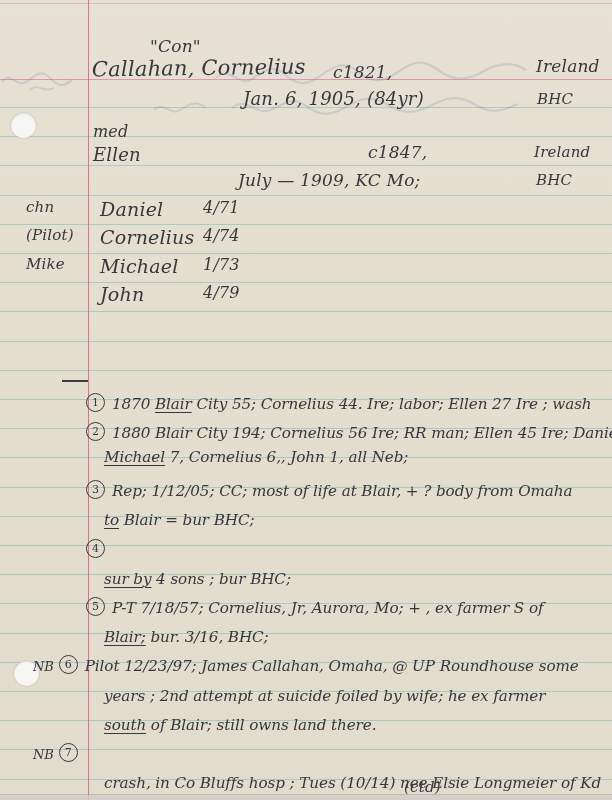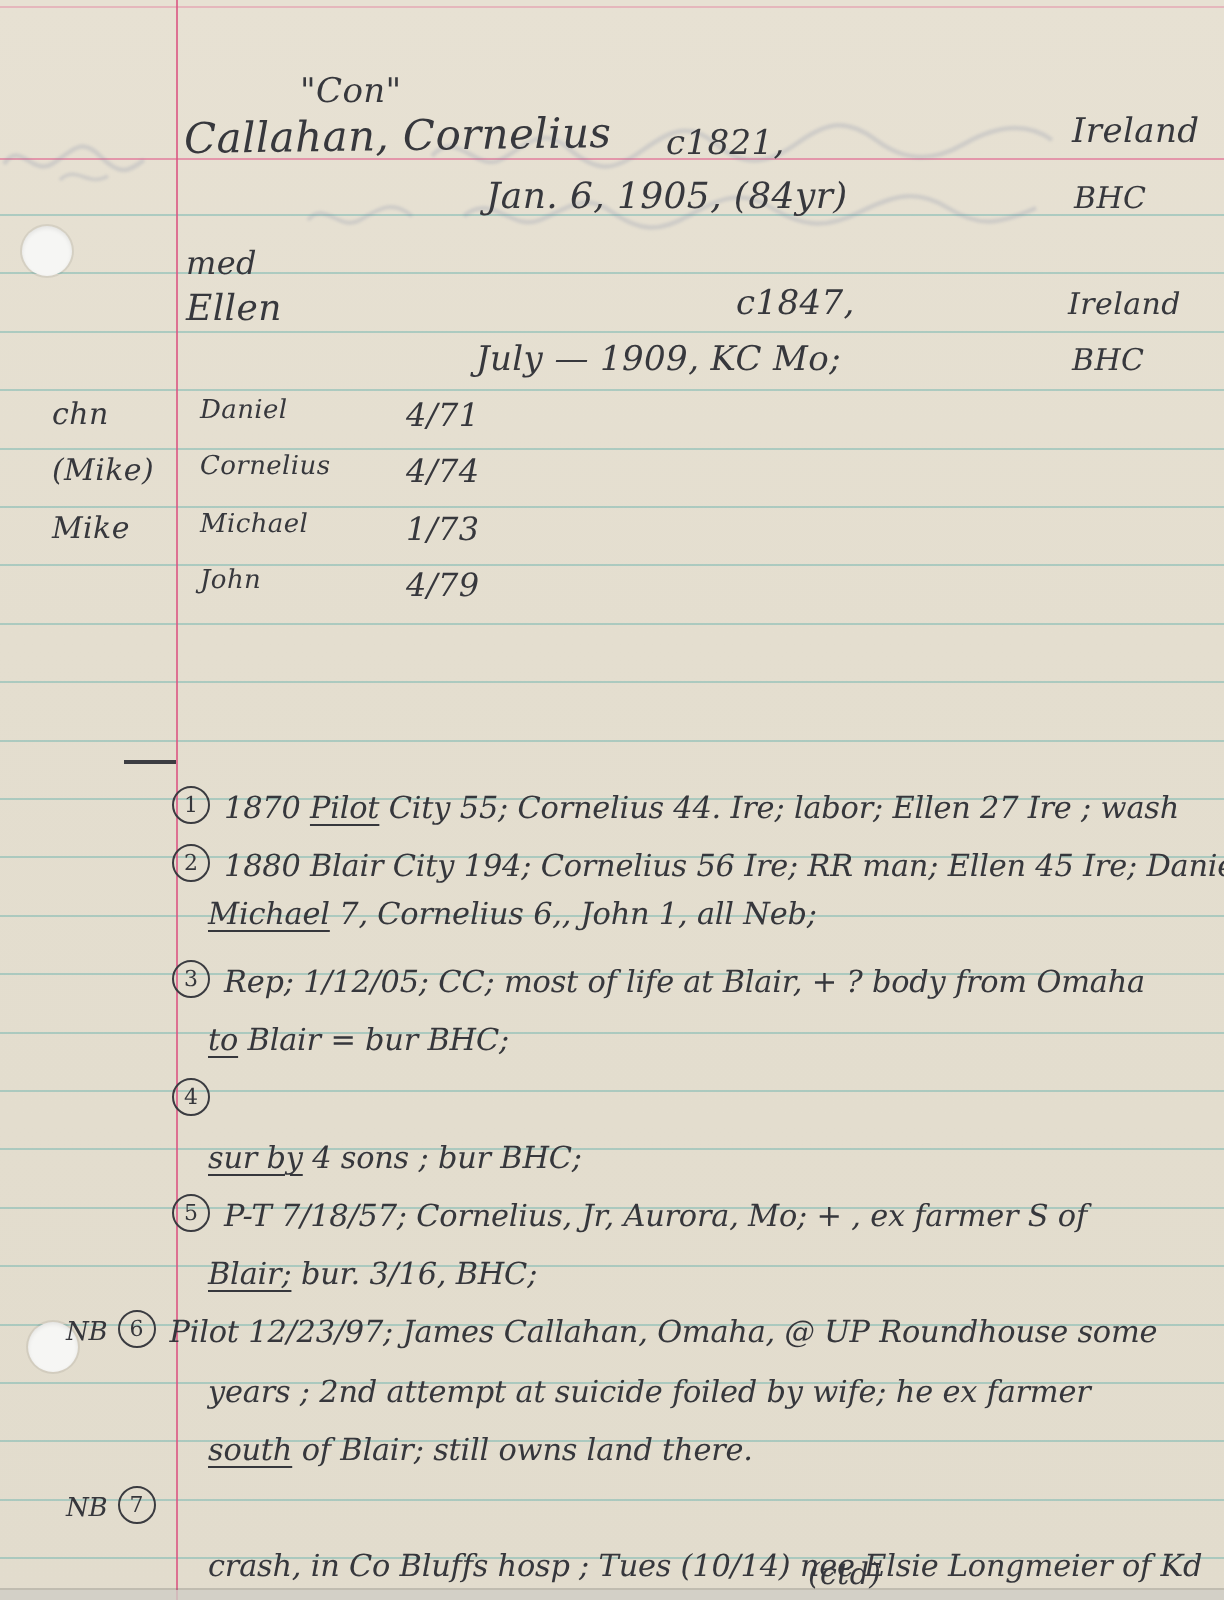--- a/index.html
+++ b/index.html
@@ -20,21 +20,21 @@
   
   .hw{position:absolute;font-style:italic;color:#37383d;letter-spacing:.2px;white-space:nowrap;}
   .big{font-size:21px;}
   .mid{font-size:17px;}
   .sm{font-size:15px;}
   
   .bleed{position:absolute;opacity:.23;filter:blur(.7px);}
   
   .child-row{position:absolute;left:0;width:300px;height:28px;}
   .c-margin{position:absolute;left:26px;width:60px;text-align:left;font-size:15px;}
-  .c-name{position:absolute;left:100px;font-size:13px;}
+  .c-name{position:absolute;left:100px;font-size:19px;}
   .c-date{position:absolute;left:203px;font-size:16px;}
   
   .note-line{position:absolute;height:29.2px;display:flex;align-items:flex-end;
              font-size:15.2px;font-style:italic;color:#36373c;white-space:nowrap;
              letter-spacing:-.1px;padding-bottom:2px;}
   .nb{font-size:13px;margin-right:5px;padding-bottom:1px;}
   .marker{display:inline-flex;width:17px;height:17px;margin-right:7px;margin-bottom:1px;
           border:1.3px solid #3a3b40;border-radius:50%;align-items:center;justify-content:center;
           font-size:11px;font-style:normal;flex:0 0 auto;}
   .u{text-decoration:underline;text-underline-offset:3px;text-decoration-thickness:1.3px;}
@@ -82,41 +82,41 @@
   <div class="hw mid" style="left:238px;top:170px;">July — 1909, KC Mo;</div>
   <div class="hw sm" style="left:536px;top:171px;">BHC</div>
 
   <div id="children">
       <div class="child-row hw" style="top: 198px;">
         <span class="c-margin">chn</span>
         <span class="c-name">Daniel</span>
         <span class="c-date">4/71</span>
       </div>
       <div class="child-row hw" style="top: 226.4px;">
-        <span class="c-margin">(Mike)</span>
+        <span class="c-margin">(Pilot)</span>
         <span class="c-name">Cornelius</span>
         <span class="c-date">4/74</span>
       </div>
       <div class="child-row hw" style="top: 254.8px;">
         <span class="c-margin">Mike</span>
         <span class="c-name">Michael</span>
         <span class="c-date">1/73</span>
       </div>
       <div class="child-row hw" style="top: 283.2px;">
         <span class="c-name">John</span>
         <span class="c-date">4/79</span>
       </div>
     </div>
 
   <div id="stray-mark"></div>
 
   <div id="notes">
       <div class="note-line" style="top: 383.5px; left: 86px;">
         <span class="marker">1</span>
-        <span><span>1870 </span><span class="u">Pilot</span><span> City 55; Cornelius 44. Ire; labor; Ellen 27 Ire ;   wash</span></span>
+        <span><span>1870 </span><span class="u">Blair</span><span> City 55; Cornelius 44. Ire; labor; Ellen 27 Ire ;   wash</span></span>
       </div>
       <div class="note-line" style="top: 412.7px; left: 86px;">
         <span class="marker">2</span>
         <span><span>1880 Blair City 194; Cornelius 56 Ire; RR man; Ellen 45 Ire; Daniel 9,</span></span>
       </div>
       <div class="note-line" style="top: 437px; left: 104px;">
         <span><span class="u">Michael</span><span> 7, Cornelius 6,, John 1, all Neb;</span></span>
       </div>
       <div class="note-line" style="top: 471.1px; left: 86px;">
         <span class="marker">3</span>

